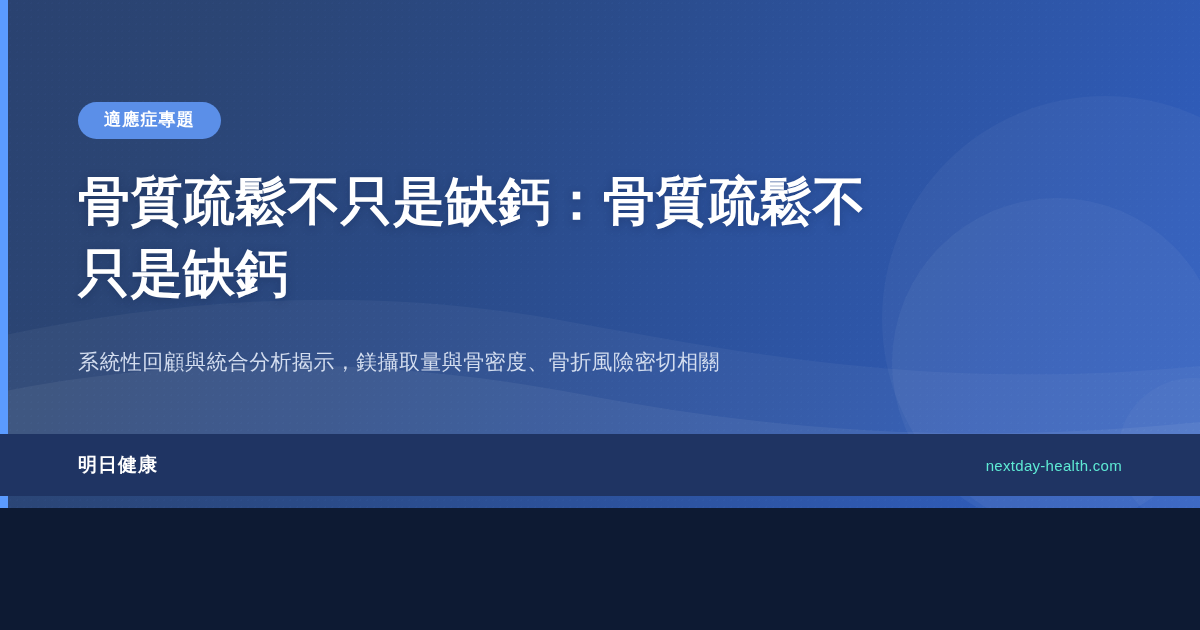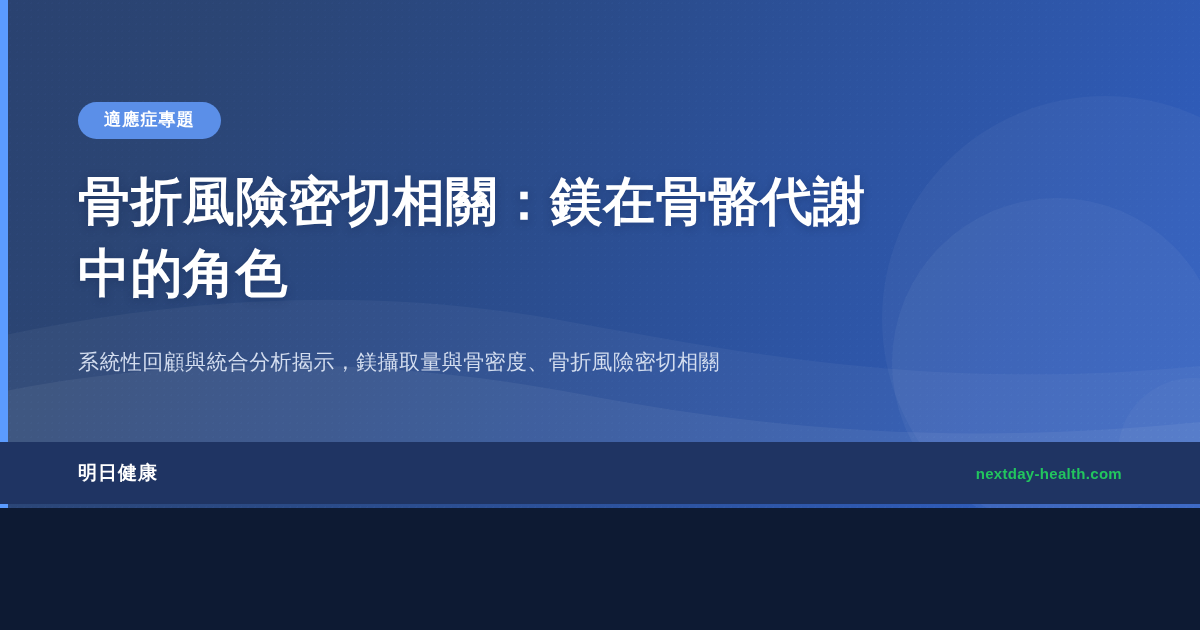--- a/index.html
+++ b/index.html
@@ -135,39 +135,39 @@
     font-size: 21px;
     font-weight: normal;
     line-height: 34px;
     letter-spacing: 0.4px;
   }
 
   
   .footer {
     position: absolute;
     left: 0;
-    bottom: 4px;
+    bottom: 12px;
     width: 1200px;
     height: 62px;
     background: #1f3463;
     display: flex;
     align-items: center;
     justify-content: space-between;
     padding: 0 78px;
   }
   .footer-brand {
     color: #ffffff;
     font-size: 19px;
     font-weight: bold;
     letter-spacing: 1px;
   }
   .footer-url {
-    color: #22c55e;
+    color: #5eead4;
     font-size: 15px;
-    font-weight: bold;
+    font-weight: normal;
     letter-spacing: 0.3px;
     margin-left: 24px;
   }
 </style>
 </head>
 <body>
 
 <div class="card">
 
   <div class="deco-circle deco-circle-outer"></div>
@@ -180,21 +180,21 @@
   </svg>
 
   <div class="dots"></div>
 
   <div class="accent-bar"></div>
   <div class="accent-bar-foot"></div>
 
   <div class="content">
     <div class="badge">適應症專題</div>
 
-    <h1 class="headline">骨折風險密切相關：鎂在骨骼代謝中的角色</h1>
+    <h1 class="headline">骨質疏鬆不只是缺鈣：骨質疏鬆不只是缺鈣</h1>
 
     <p class="subhead">系統性回顧與統合分析揭示，鎂攝取量與骨密度、骨折風險密切相關</p>
   </div>
 
   <div class="footer">
     <span class="footer-brand">明日健康</span>
     <span class="footer-url">nextday-health.com</span>
   </div>
 
 </div>

